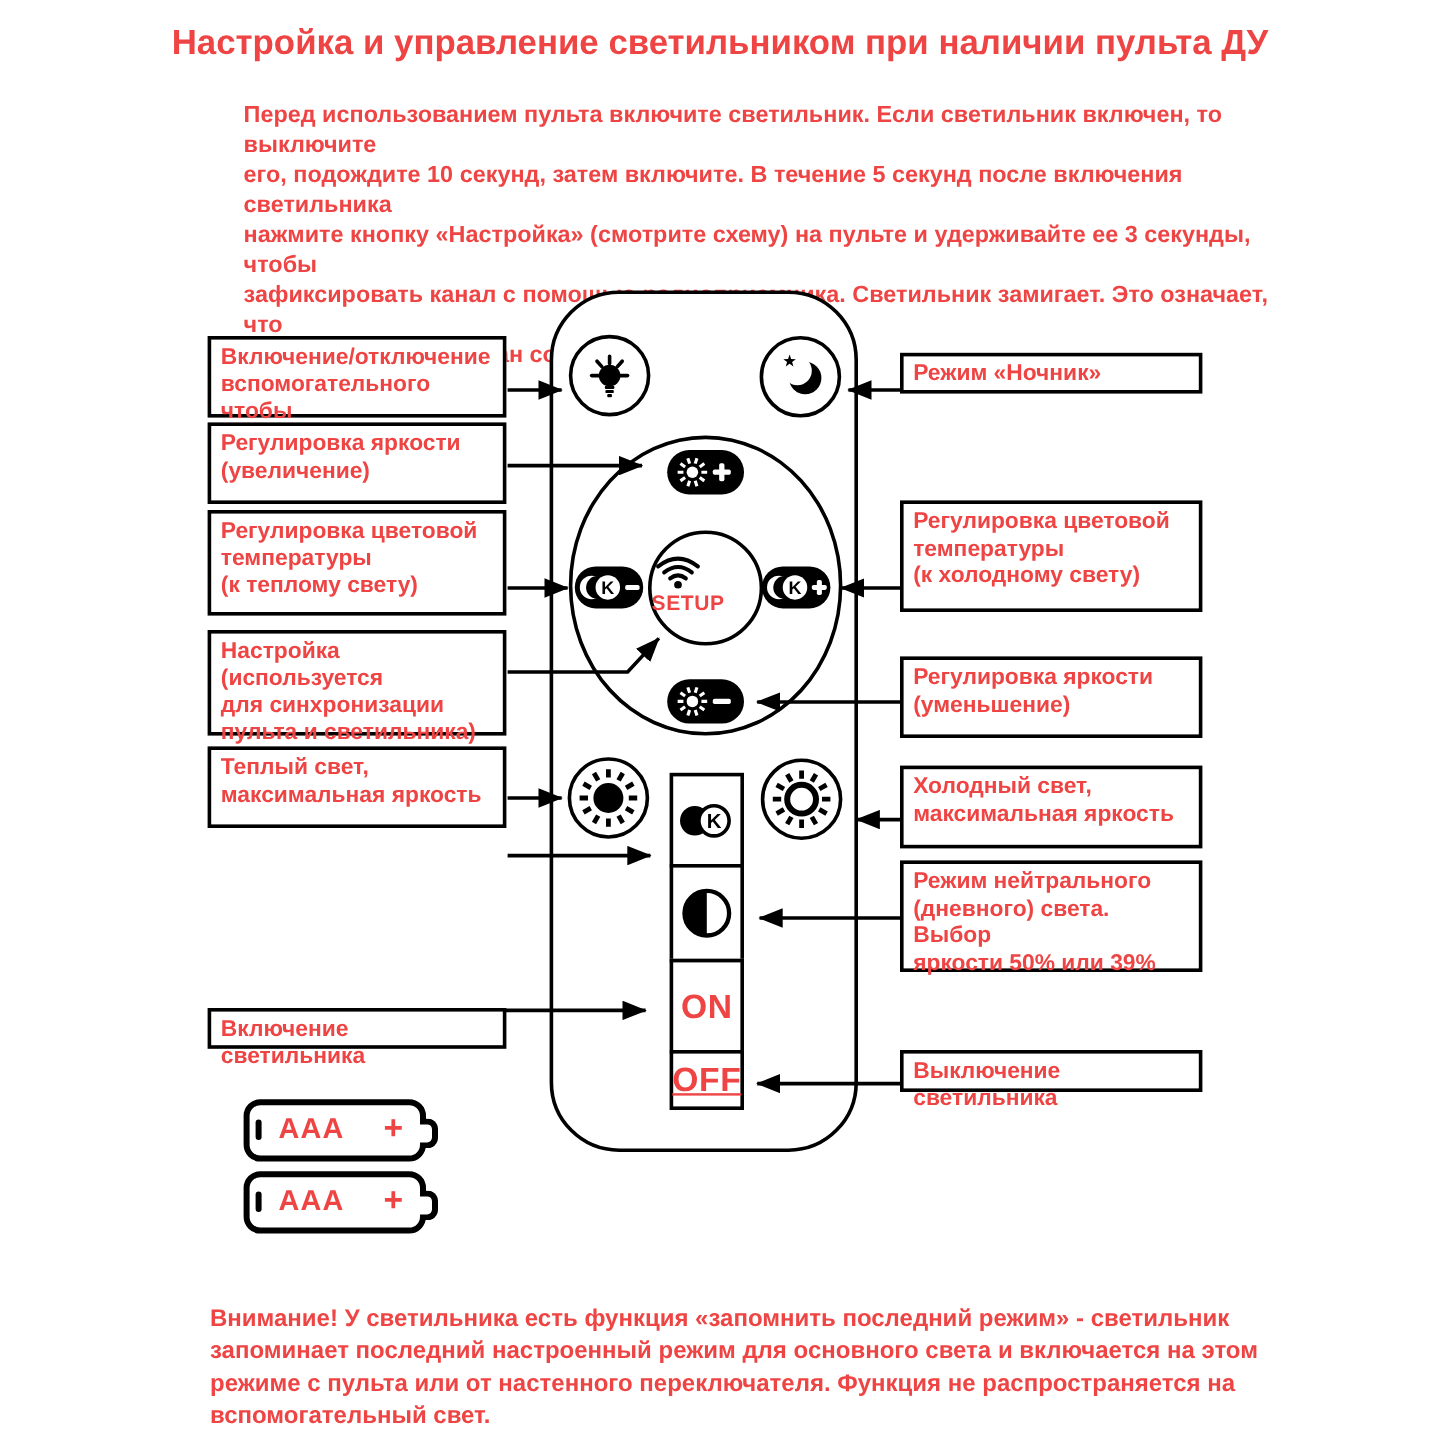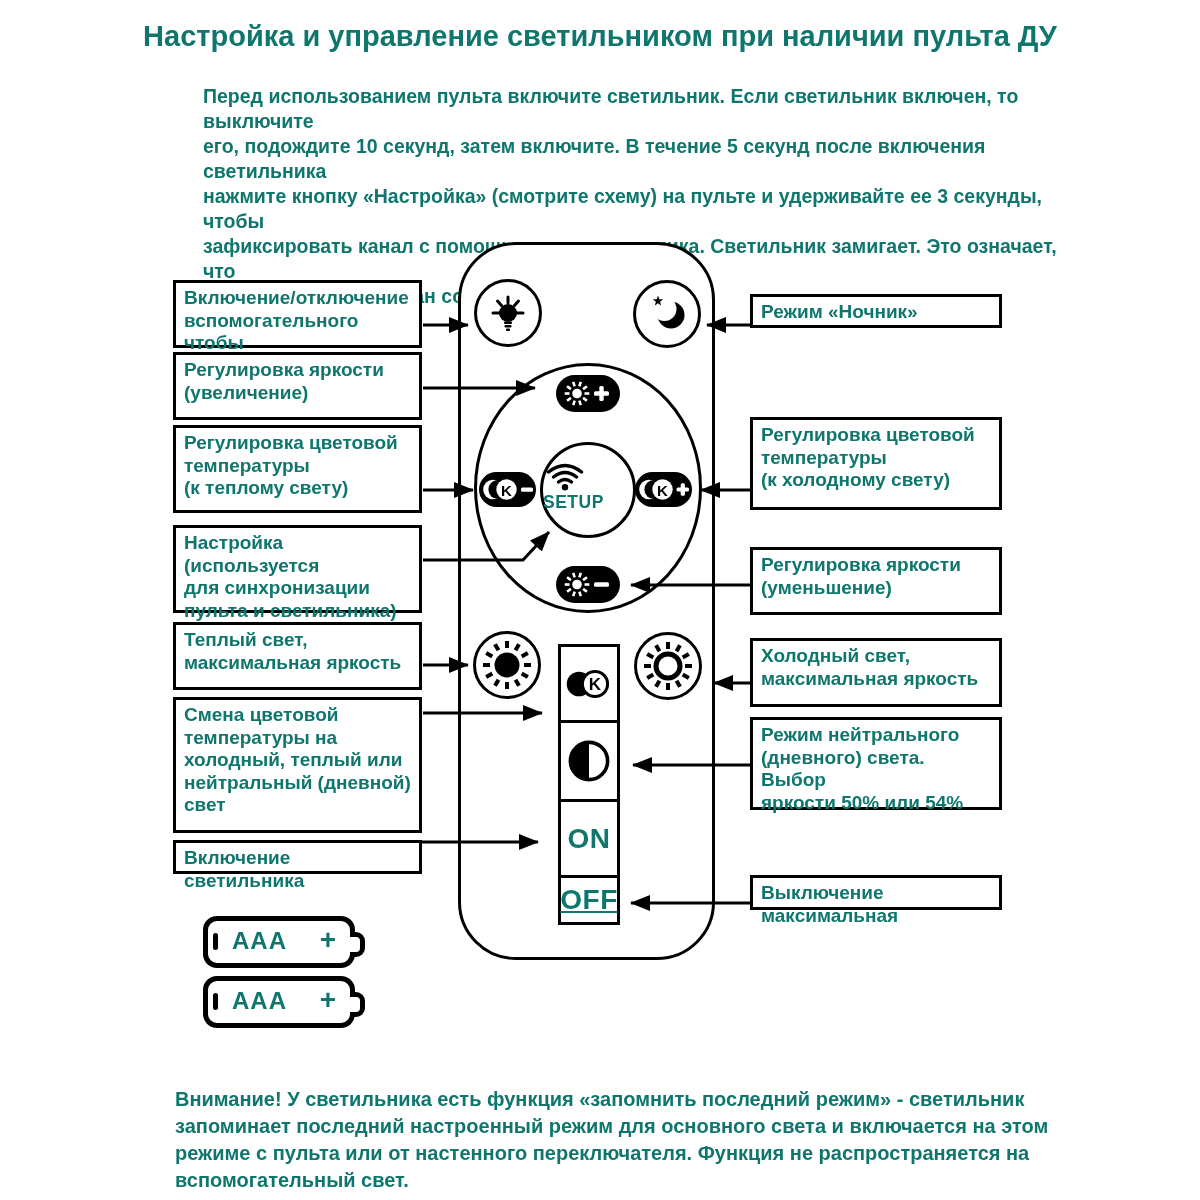--- a/index.html
+++ b/index.html
@@ -1,19 +1,19 @@
 <!DOCTYPE html>
 <html><head>
 <meta charset="utf-8">
 <style>
   * { margin:0; padding:0; box-sizing:border-box; }
   html,body { background:#fff; }
   .page {
     position:relative; width:1200px; height:1200px; background:#fff; overflow:hidden;
-    font-family:"Liberation Sans","DejaVu Sans",sans-serif; color:#0f766e; font-weight:bold;
+    font-family:"Liberation Sans","DejaVu Sans",sans-serif; color:#ef4444; font-weight:bold;
   }
   .title { position:absolute; left:0; top:20px; width:1200px; text-align:center;
     font-size:29px; font-weight:bold; }
   .intro { position:absolute; left:175px; top:84px; width:880px;
     font-size:19.5px; line-height:25px; white-space:pre-line;margin-left:28px; }
   .callout { position:absolute; border:3px solid #000; background:#fff;
     padding:4px 8px; font-size:19px; line-height:22.5px; white-space:pre-line; }
   .callout.left  { left:173px; width:249px; }
   .callout.right { left:750px; width:252px; }
 
@@ -101,39 +101,34 @@
   <div class="callout left" style="top:352px;height:68px;">Регулировка яркости
 (увеличение)</div>
   <div class="callout left" style="top:425px;height:88px;">Регулировка цветовой
 температуры
 (к теплому свету)</div>
   <div class="callout left" style="top:525px;height:88px;">Настройка (используется
 для синхронизации
 пульта и светильника)</div>
   <div class="callout left" style="top:622px;height:68px;">Теплый свет,
 максимальная яркость</div>
-  <div class="callout left" style="top:697px;height:136px;">Смена цветовой
-температуры на
-холодный, теплый или
-нейтральный (дневной)
-свет</div>
   <div class="callout right" style="top:294px;height:34px;">Режим «Ночник»</div>
 
   <div class="callout left" style="top:840px;height:34px;">Включение светильника</div>
   <div class="callout right" style="top:417px;height:93px;">Регулировка цветовой
 температуры
 (к холодному свету)</div>
   <div class="callout right" style="top:547px;height:68px;">Регулировка яркости
 (уменьшение)</div>
   <div class="callout right" style="top:638px;height:69px;">Холодный свет,
 максимальная яркость</div>
   <div class="callout right" style="top:717px;height:93px;">Режим нейтрального
 (дневного) света. Выбор
-яркости 50% или 54%</div>
-  <div class="callout right" style="top:875px;height:35px;">Выключение максимальная</div>
+яркости 50% или 39%</div>
+  <div class="callout right" style="top:875px;height:35px;">Выключение светильника</div>
 
   <div class="remote-body"></div>
 
   <div class="btn-circle" style="left:474px;top:279px;">
     <svg width="46" height="46" viewBox="0 0 46 46">
       <g stroke="#000" stroke-width="3" stroke-linecap="round">
         <line x1="8" y1="23" x2="15" y2="23"></line>
           <line x1="31" y1="23" x2="38" y2="23"></line>
         <line x1="23" y1="7" x2="23" y2="13"></line>
           <line x1="12.5" y1="11" x2="16.5" y2="15.5"></line>

